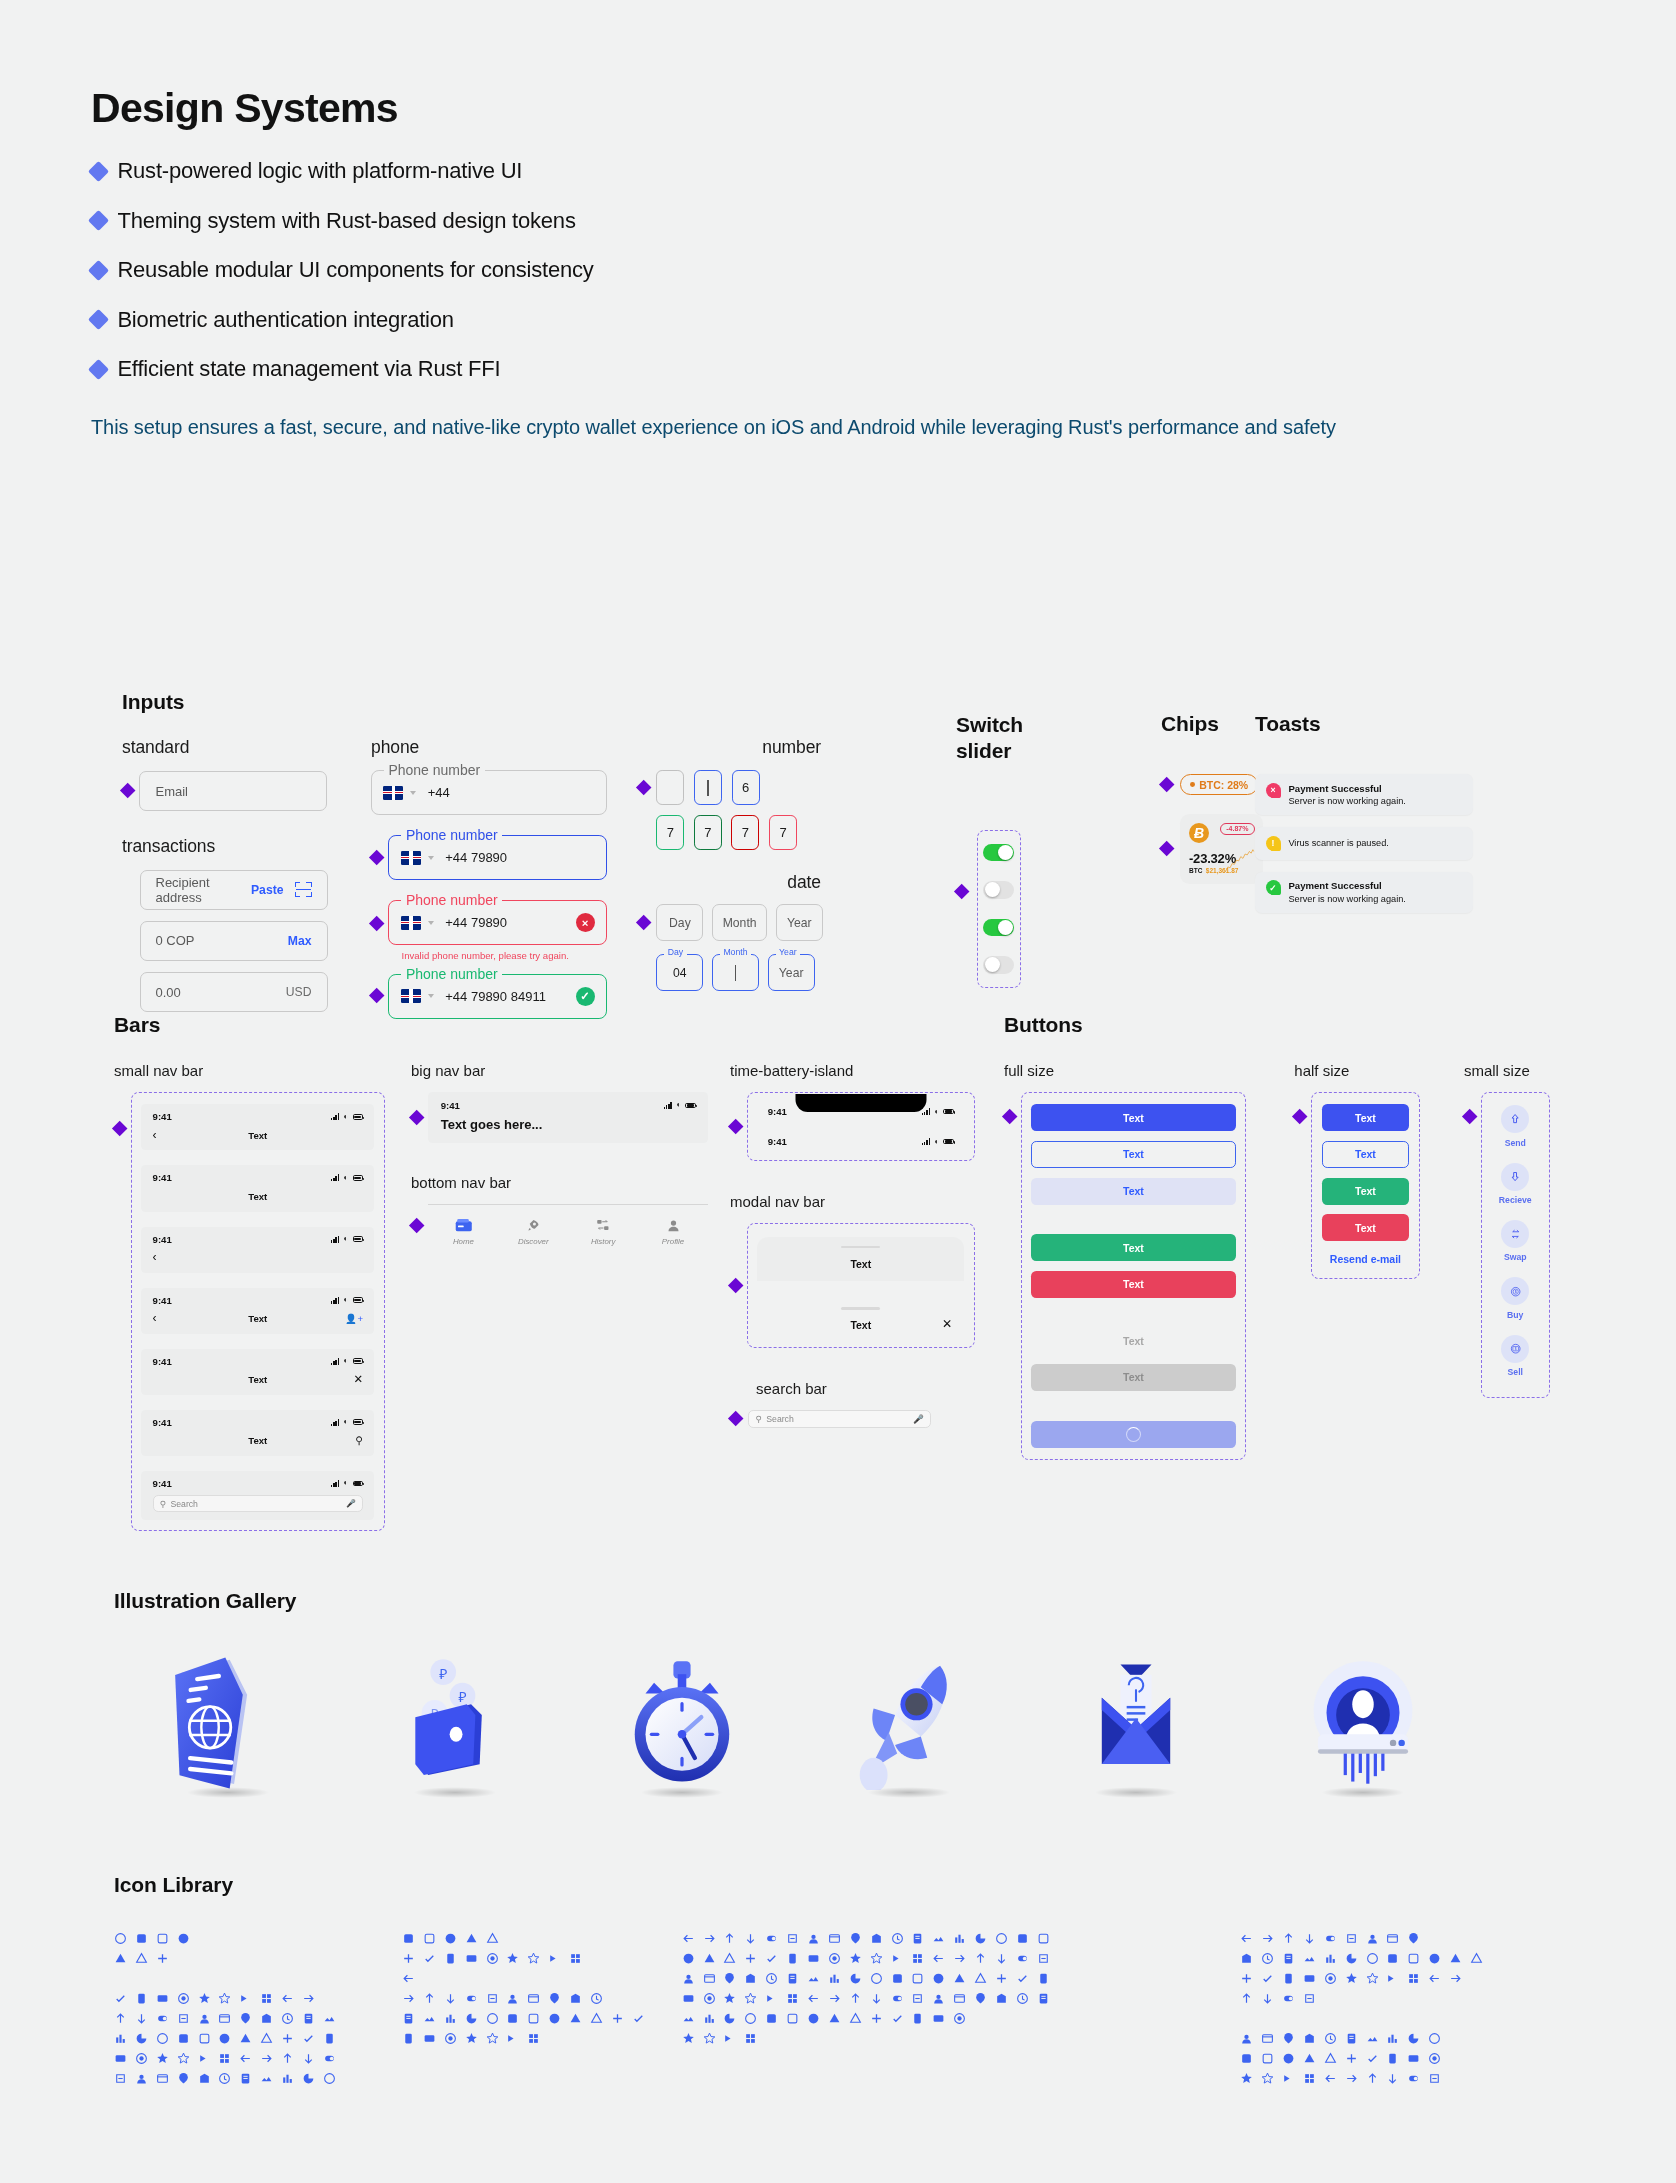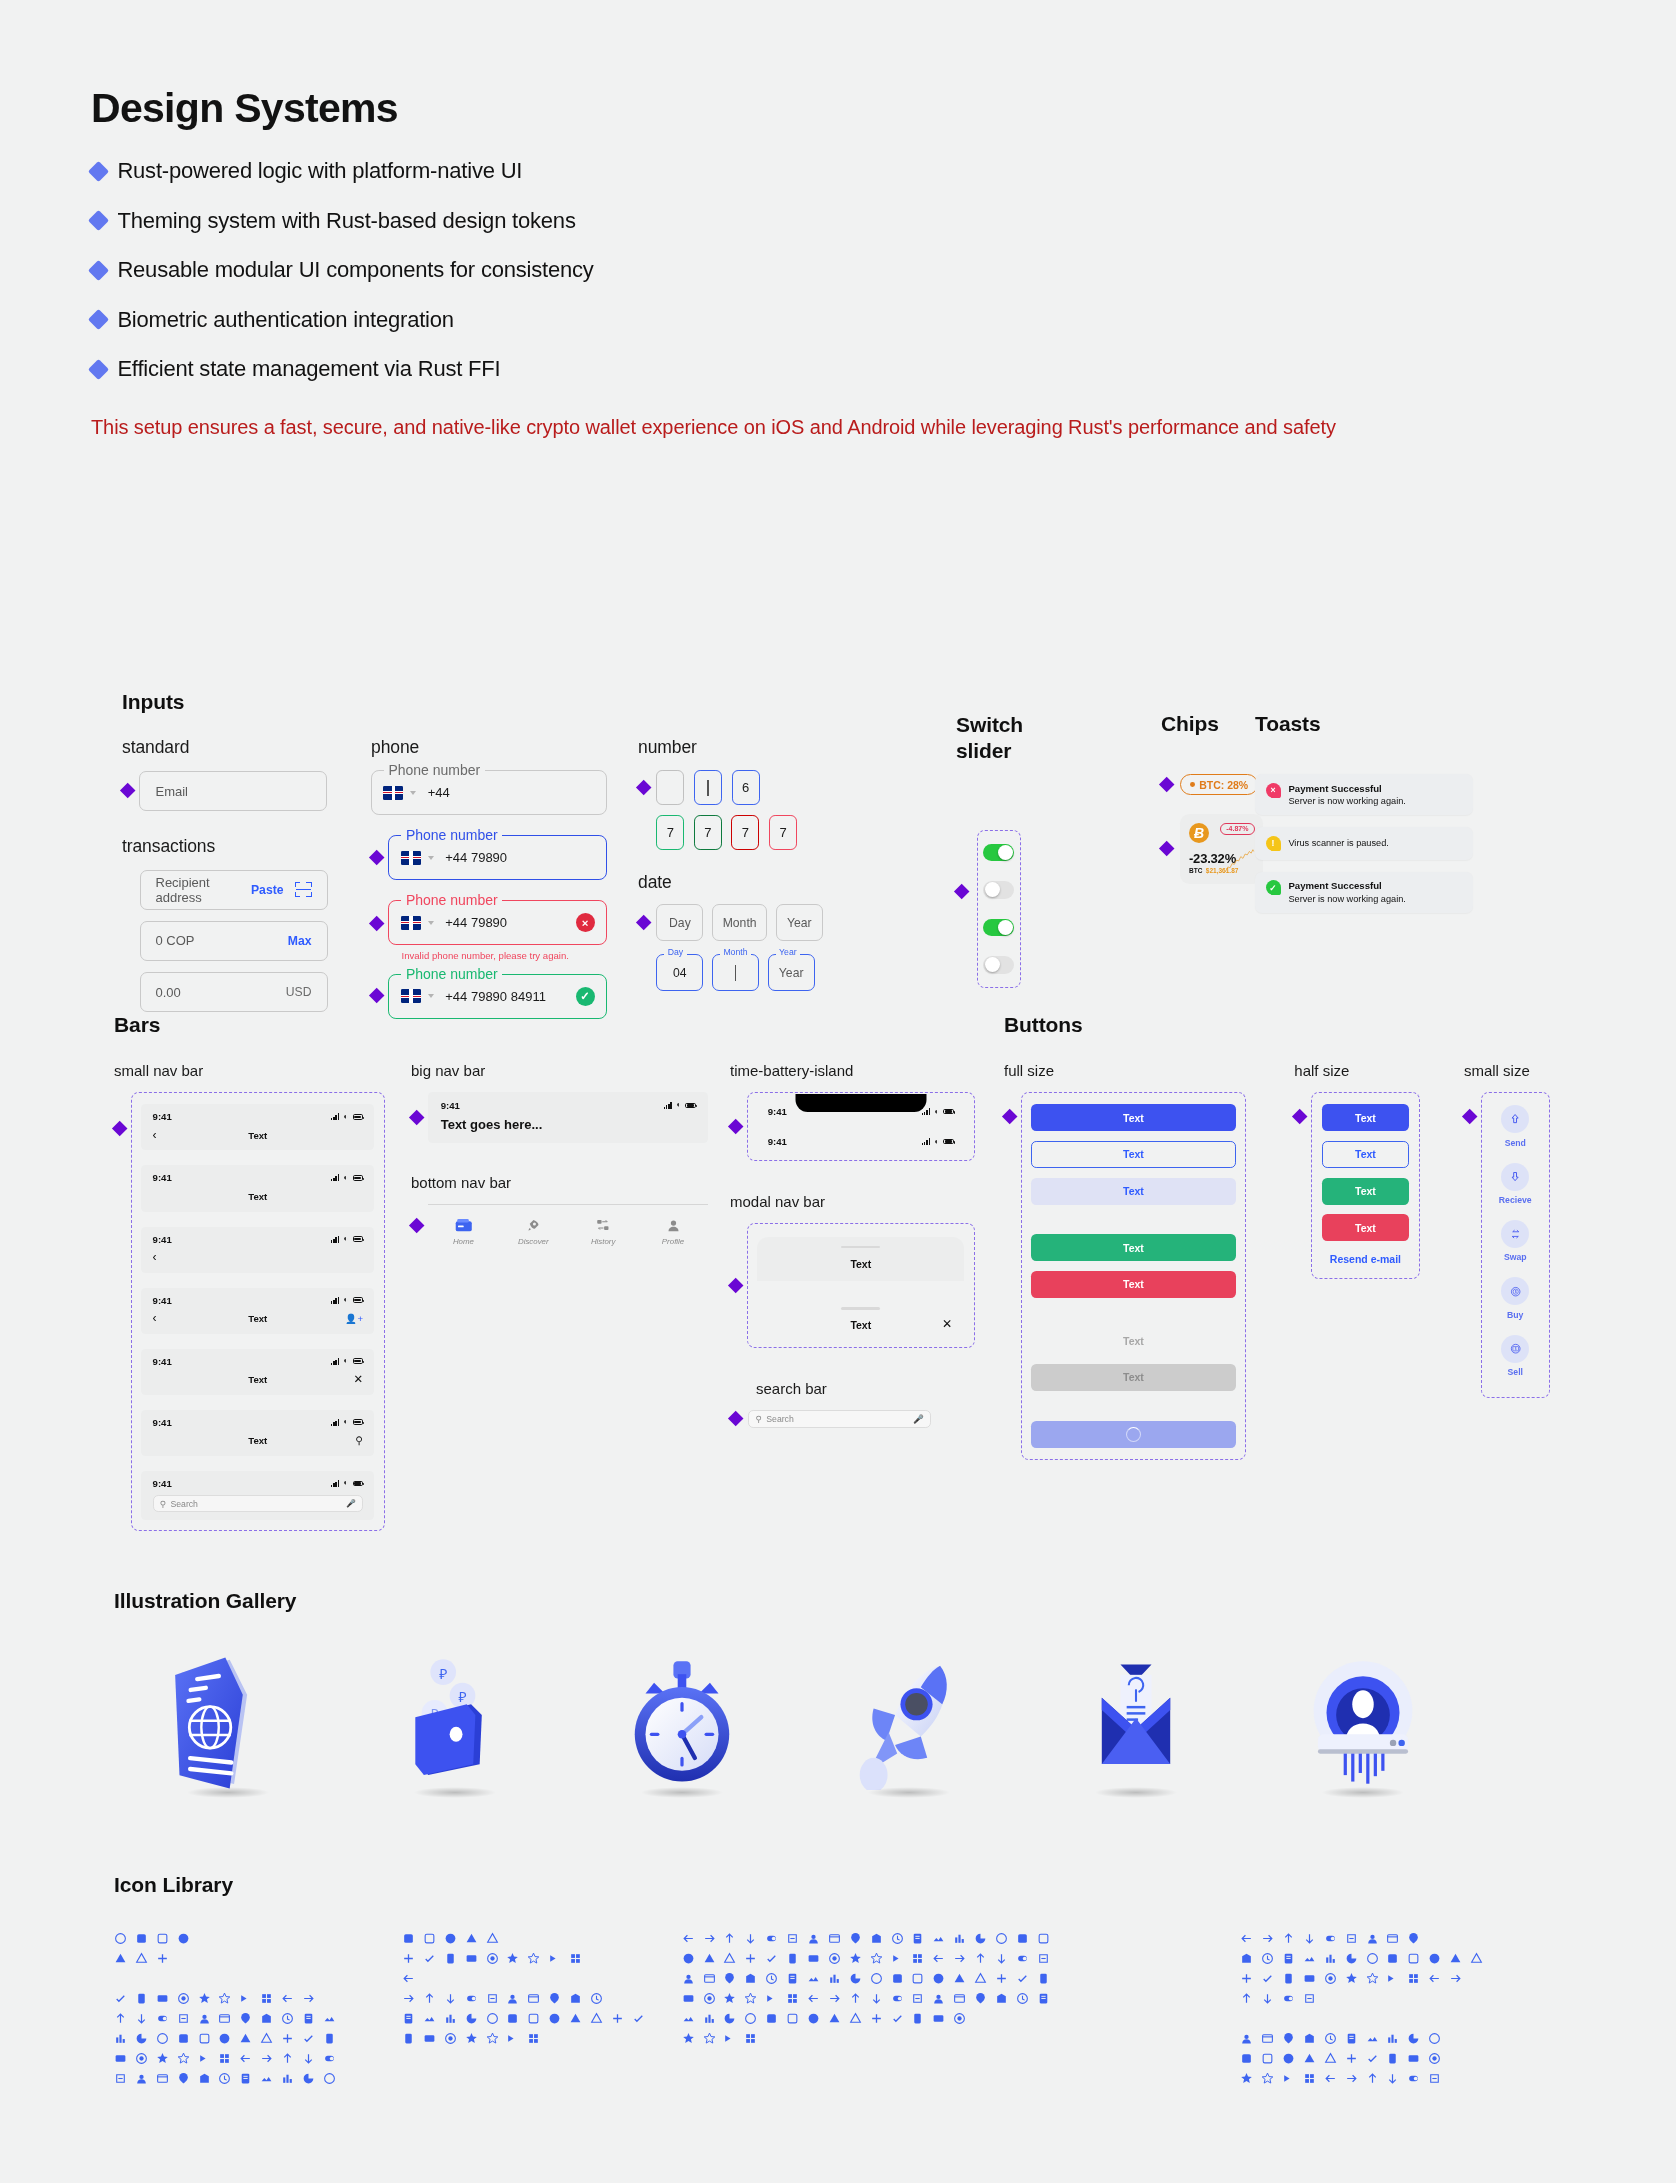--- a/index.html
+++ b/index.html
@@ -19,21 +19,21 @@
     letter-spacing: -0.7px; margin-bottom: 26px;
   }
   .bullet-row { display: flex; align-items: center; gap: 11.4px; margin-bottom: 23.6px; }
   .diamond-blue {
     width: 15px; height: 15px; flex: 0 0 15px;
     background: #6278f0; transform: rotate(45deg);
     border-radius: 2.2px;
   }
   .bullet-text { font-size: 22px; color: #121212; letter-spacing: -0.2px; }
   .summary {
-    font-size: 20px; color: #b91c1c; line-height: 1.45;
+    font-size: 20px; color: #0c4a6e; line-height: 1.45;
     margin-top: 31px; width: 1354px; letter-spacing: -0.1px;
   }
   .figma-note {
     font-size: 19px; color: #121212; margin: 100px 0 0 91px; letter-spacing: -0.1px;
   }
 
   
   .section-h {
     font-size: 21px; font-weight: 700; color: #101010; letter-spacing: -0.1px;
   }
@@ -46,21 +46,21 @@
     transform: rotate(45deg); flex: 0 0 11.4px;
   }
   .marker { display:flex; align-items:center; }
 
   
   #inputs { position: absolute; left: 122px; top: 690px; width: 917px; }
   #inputs .section-h { margin-bottom: 23px; }
   .in-cols { display: flex; gap: 0; }
   .col-standard { width: 227px; }
   .col-phone { width: 236px; margin-left: 22px; }
-  .col-number { width: 183px; margin-left: 31px; }
+  .col-number { width: 183px; margin-left: 31px; text-align: right; }
 
   .field {
     height: 40px; border: 0.9px solid #c9c9c9; border-radius: 7px;
     background: transparent; display: flex; align-items: center;
     padding: 0 15px; font-size: 13px; color: #5a5a5a;
   }
   .field.wide { width: 188px; }
   .field .grow { flex: 1; }
   .link-blue { color: #2f5bff; font-weight: 700; font-size: 12.2px; }
   .muted-r { color: #6b6b6b; font-size: 12.2px; }

